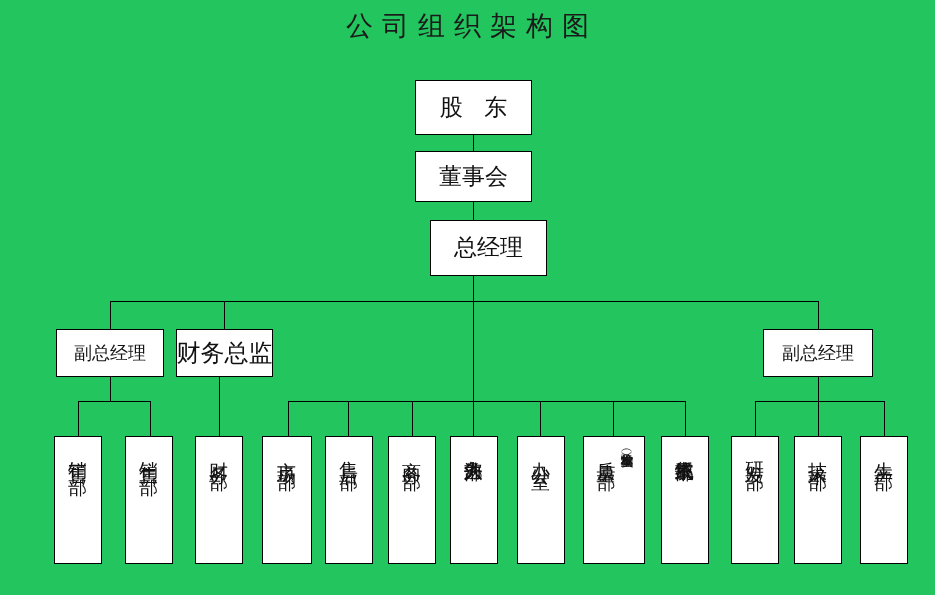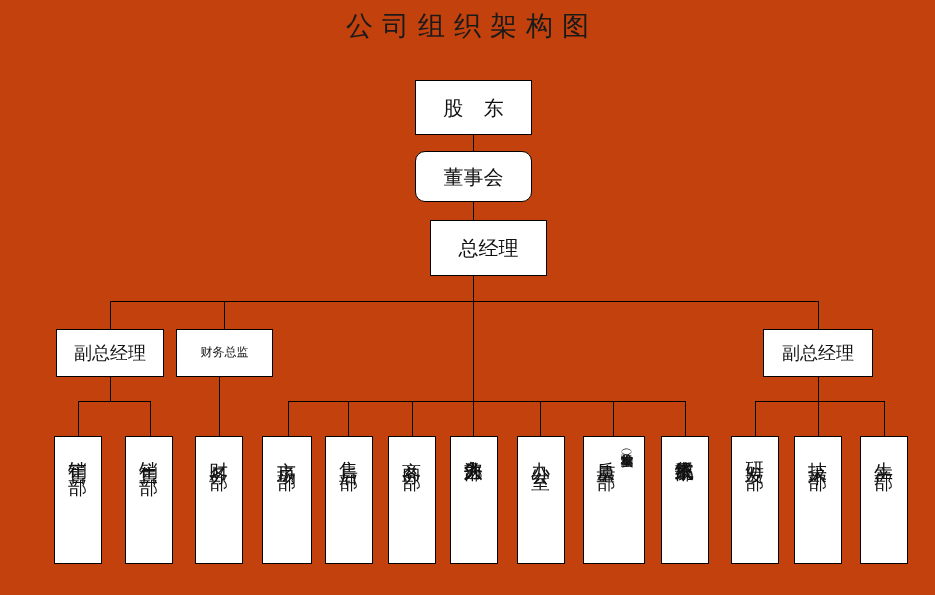--- a/index.html
+++ b/index.html
@@ -8,21 +8,21 @@
     background: #ffffff;
   }
   body {
     font-family: "DejaVu Sans", "Liberation Sans", sans-serif;
     color: #000000;
   }
   #chart-root {
     position: relative;
     width: 935px;
     height: 595px;
-    background: #c2410c;
+    background: #22c55e;
     overflow: hidden;
   }
   .chart-title {
     position: absolute;
     left: 0;
     top: 8px;
     width: 935px;
     text-align: center;
     font-size: 27px;
     letter-spacing: 9px;
@@ -35,21 +35,21 @@
     position: absolute;
     box-sizing: border-box;
     border: 1.4px solid #000000;
     background: #ffffff;
     display: flex;
     align-items: center;
     justify-content: center;
     color: #111111;
   }
   .node-h {
-    font-size: 20px;
+    font-size: 23px;
   }
   .node-h .lbl {
     white-space: nowrap;
     line-height: 1.1;
   }
   .node-top .lbl {
     letter-spacing: 7px;
     text-indent: 7px;
   }
   .node-v {
@@ -96,21 +96,21 @@
 <div id="chart-root">
 
   <div class="chart-title">公司组织架构图</div>
 
   <div class="node node-h node-top" style="left:415px; top:80px; width:117px; height:55px;">
     <span class="lbl">股 东</span>
   </div>
 
   <div class="ln ln-v" style="left:472.6px; top:135px; height:16px;"></div>
 
-  <div class="node node-h" style="left:415px; top:151px; width:117px; height:51px;border-radius:10px;">
+  <div class="node node-h" style="left:415px; top:151px; width:117px; height:51px;">
     <span class="lbl">董事会</span>
   </div>
 
   <div class="ln ln-v" style="left:472.6px; top:202px; height:18px;"></div>
 
   <div class="node node-h" style="left:415px; top:220px; width:117px; height:56px;margin-left:15px;">
     <span class="lbl">总经理</span>
   </div>
 
   <div class="ln ln-v" style="left:472.6px; top:276px; height:26px;"></div>
@@ -119,21 +119,21 @@
   <div class="ln ln-v" style="left:110px; top:301px; height:28px;"></div>
   <div class="ln ln-v" style="left:224px; top:301px; height:28px;"></div>
   <div class="ln ln-v" style="left:817.6px; top:301px; height:28px;"></div>
 
   <div class="ln ln-v" style="left:472.6px; top:301px; height:101px;"></div>
 
   <div class="node node-h" style="left:56px; top:329px; width:108px; height:48px; font-size:18px;">
     <span class="lbl">副总经理</span>
   </div>
 
-  <div class="node node-h" style="left:176px; top:329px; width:97px; height:48px; font-size:12px;">
+  <div class="node node-h" style="left:176px; top:329px; width:97px; height:48px; font-size:24px;">
     <span class="lbl">财务总监</span>
   </div>
 
   <div class="node node-h" style="left:763px; top:329px; width:110px; height:48px; font-size:18px;">
     <span class="lbl">副总经理</span>
   </div>
 
   <div class="ln ln-v" style="left:110px; top:377px; height:25px;"></div>
   <div class="ln ln-h" style="left:78px; top:401px; width:73px;"></div>
   <div class="ln ln-v" style="left:78px; top:401px; height:35px;"></div>

